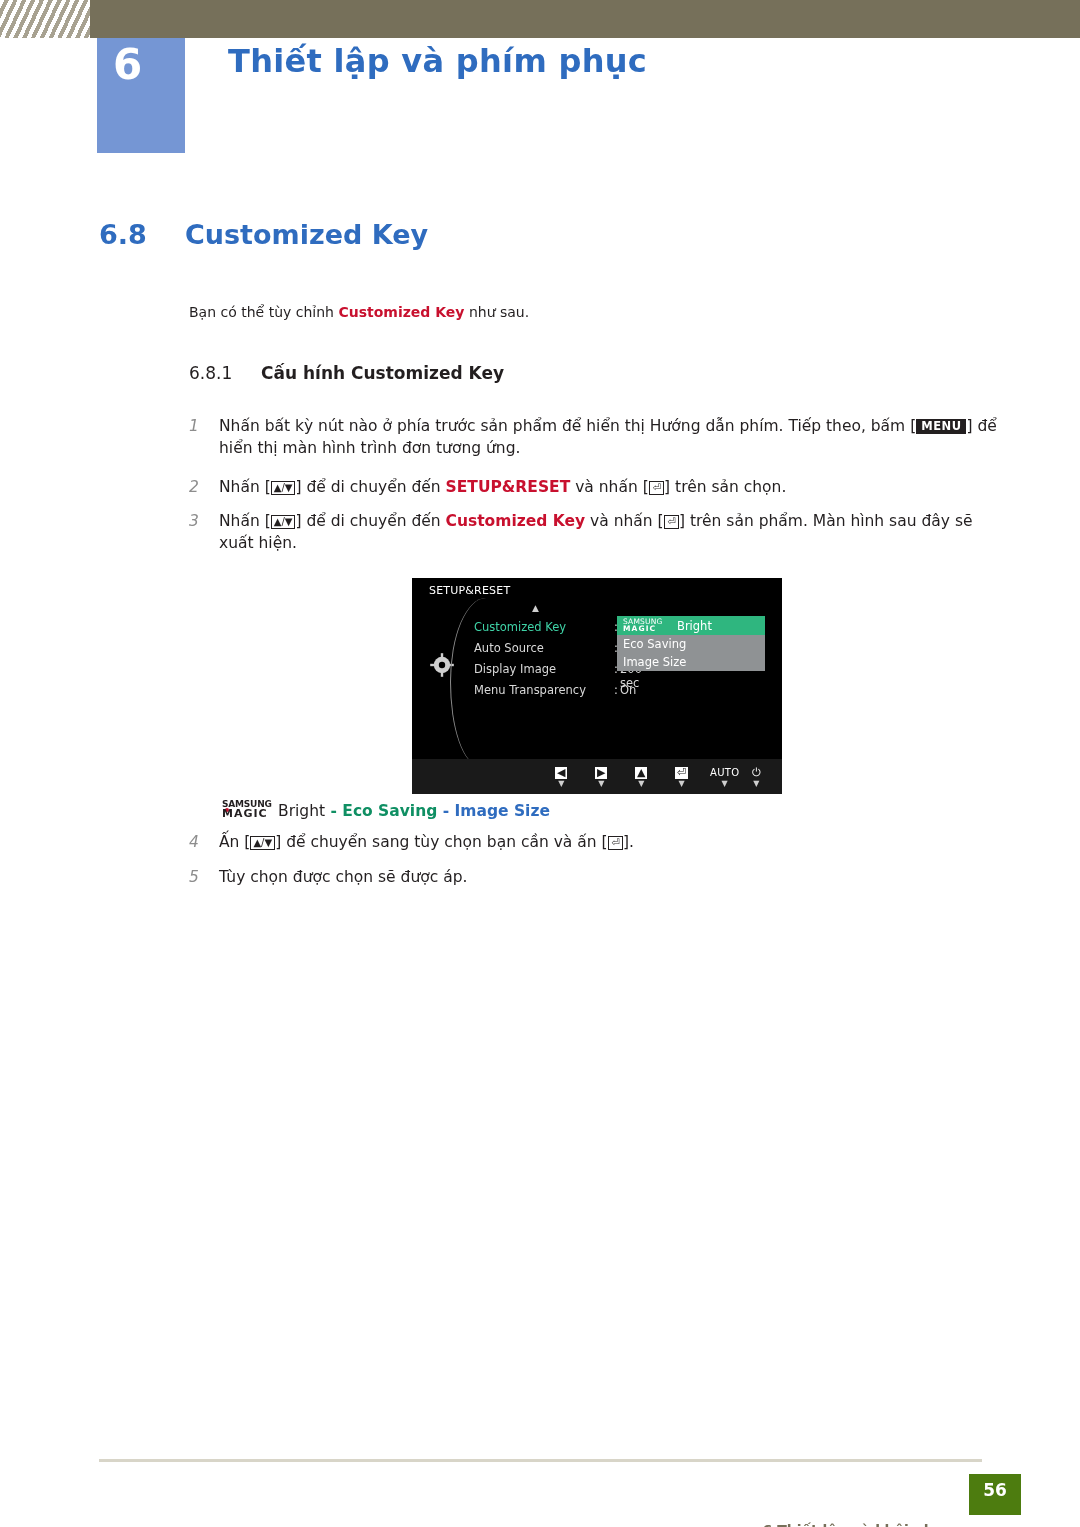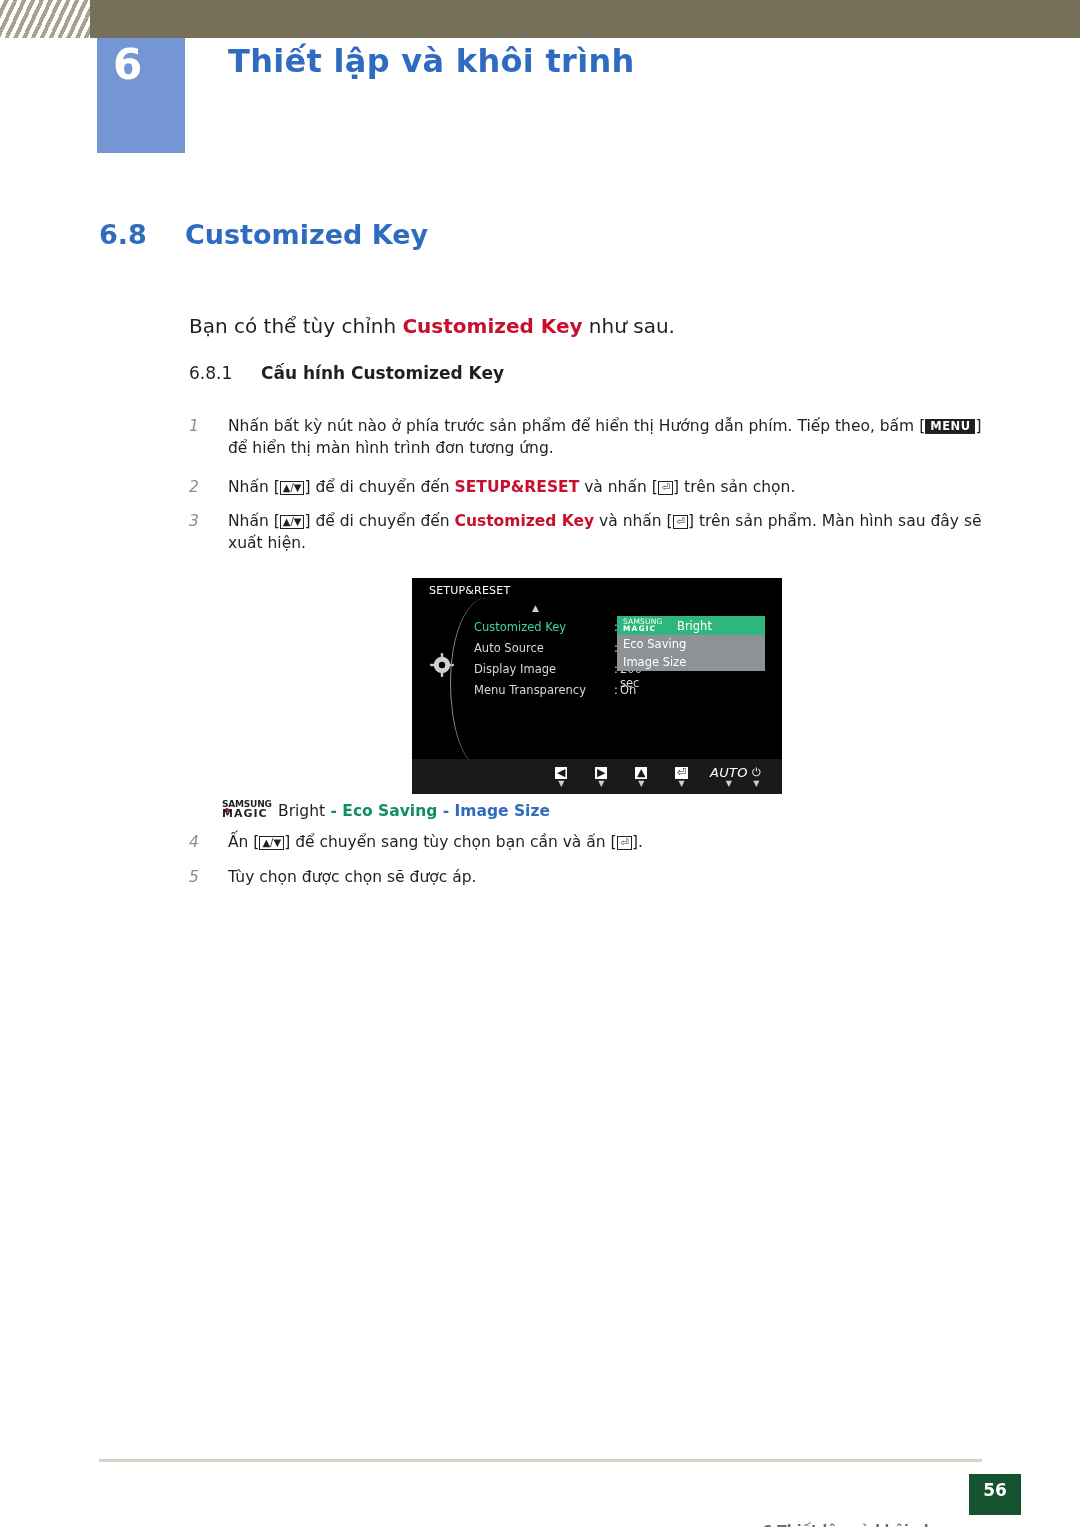--- a/index.html
+++ b/index.html
@@ -74,23 +74,23 @@
     position: absolute;
     top: 219px;
     left: 185px;
     font-size: 27px;
     font-weight: bold;
     color: #2f6cbf;
   }
 
   .intro {
     position: absolute;
-    top: 314px;
+    top: 304px;
     left: 189px;
-    font-size: 20px;
+    font-size: 14px;
     color: #231f20;
   }
   .intro b {
     color: #c8102e;
     font-weight: bold;
   }
 
   .sub-number {
     position: absolute;
     top: 363px;
@@ -120,21 +120,21 @@
   .step .num {
     position: absolute;
     left: 0;
     top: 0;
     width: 28px;
     color: #8d8d8d;
     font-size: 15.5px;
     font-style: italic;
   }
   .step .body {
-    margin-left: 39px;
+    margin-left: 30px;
     display: block;
   }
   .step b.red {
     color: #c8102e;
     font-weight: bold;
   }
   .menu-cap {
     display: inline-block;
     background: #231f20;
     color: #ffffff;
@@ -349,37 +349,37 @@
     font-weight: bold;
     color: #76705a;
     margin-top: 36px;
   }
   .footer-page {
     position: absolute;
     top: 1474px;
     right: 59px;
     width: 52px;
     height: 41px;
-    background: #14532d;
+    background: #4d7c0f;
     color: #ffffff;
     font-size: 17px;
     font-weight: bold;
     text-align: center;
     line-height: 33px;
   }
 </style>
 </head>
 <body>
 
 <div class="header-band">
   <div class="header-hatch"></div>
 </div>
 <div class="chapter-badge"></div>
 <div class="chapter-num">6</div>
-<div class="chapter-title">Thiết lập và khôi trình</div>
+<div class="chapter-title">Thiết lập và phím phục</div>
 
 <div class="sec-number">6.8</div>
 <div class="sec-title">Customized Key</div>
 
 <div class="intro">
   <span>Bạn có thể tùy chỉnh </span><b>Customized Key</b><span> như sau.</span>
 </div>
 
 <div class="sub-number">6.8.1</div>
 <div class="sub-title">Cấu hính Customized Key</div>
@@ -471,21 +471,21 @@
     </div>
     <div class="osd-btn" style="left:223px;">
       <span class="ic osd-box-ic">▲</span>
       <span class="dn">▼</span>
     </div>
     <div class="osd-btn" style="left:263px;">
       <span class="ic osd-box-ic">⏎</span>
       <span class="dn">▼</span>
     </div>
     <div class="osd-btn" style="left:298px;">
-      <span class="ic" style="font-size:13px;letter-spacing:.3px;font-style:italic;">AUTO</span>
+      <span class="ic" style="font-size:10px;letter-spacing:.3px;">AUTO</span>
       <span class="dn">▼</span>
     </div>
     <div class="osd-btn" style="left:340px;">
       <span class="ic">⏻</span>
       <span class="dn">▼</span>
     </div>
   </div>
 </div>
 
 <div class="bullet-dot"></div>

